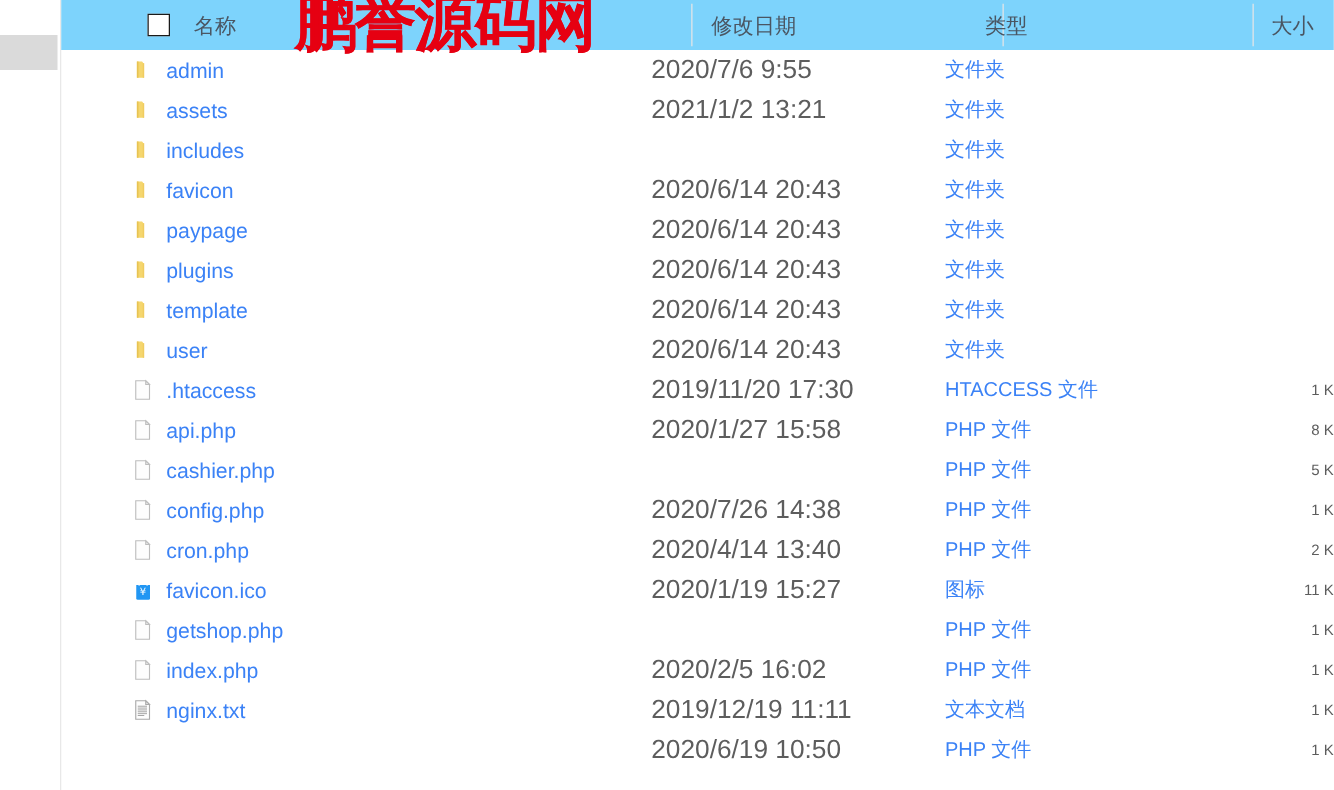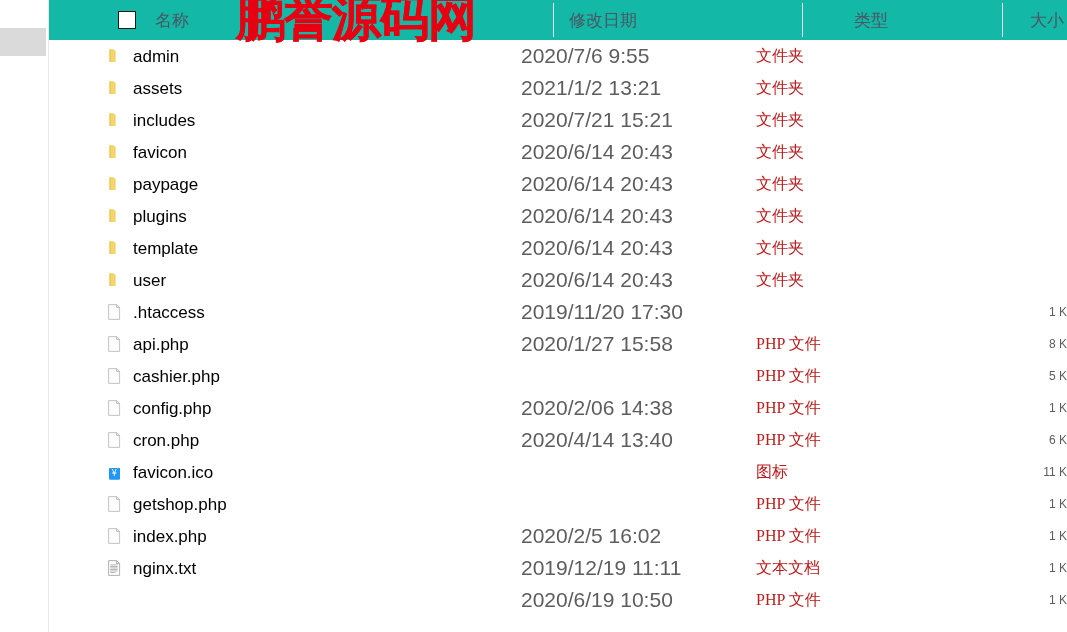--- a/index.html
+++ b/index.html
@@ -43,43 +43,43 @@
     width: 46px;
     height: 28px;
     background: #dadada;
   }
   
   .col-header {
     position: absolute;
     left: 49px; top: 0;
     width: 1018px;
     height: 40px;
-    background: #14b8a6;
+    background: #7dd3fc;
   }
   .col-sep {
     position: absolute;
     top: 3px;
     width: 1px;
     height: 34px;
     background: #e6e6e6;
   }
   .sep-date { left: 504px; }
   .sep-type { left: 753px; }
   .sep-size { left: 953px; }
   .hdr-label {
     position: absolute;
     top: 9px;
     font-size: 17px;
     color: #4a5663;
     white-space: nowrap;
   }
   .hdr-name { left: 106px; }
   .hdr-date { left: 520px; }
-  .hdr-type { left: 805px; }
-  .hdr-size { left: 968px; margin-left: 13px; }
+  .hdr-type { left: 739px; }
+  .hdr-size { left: 968px; }
   .hdr-checkbox {
     position: absolute;
     left: 69px;
     top: 11px;
     width: 18px;
     height: 18px;
     border: 1.6px solid #1a1a1a;
     background: #ffffff;
     box-sizing: border-box;
   }
@@ -99,21 +99,21 @@
     position: absolute;
     left: 55px;
     top: 0;
     height: 32px;
     display: flex;
     align-items: center;
     gap: 9px;
   }
   .name-text {
     font-size: 17px;
-    color: #000000;
+    color: #3b82f6;
     white-space: nowrap;
     line-height: 1;
     text-align: right;
   }
   .cell-date {
     position: absolute;
     left: 472px;
     top: 0;
     height: 32px;
     display: flex;
@@ -123,23 +123,22 @@
     white-space: nowrap;
   }
   .cell-type {
     position: absolute;
     left: 707px;
     top: 0;
     height: 32px;
     display: flex;
     align-items: center;
     font-size: 16px;
-    color: #b91c1c;
-    white-space: nowrap;
-    font-family: Liberation Serif, serif;
+    color: #3b82f6;
+    white-space: nowrap;
   }
   .cell-size {
     position: absolute;
     left: 860px;
     top: 0;
     width: 158px;
     height: 32px;
     display: flex;
     align-items: center;
     justify-content: flex-end;
@@ -229,21 +228,20 @@
         <div class="cell-name">
           <span class="icon">
             <svg width="20" height="20" viewBox="0 0 20 20">
               <path d="M5.5 3.2 h4.2 l1.0 1.3 h0.6 v11.6 h-5.8 z" fill="#f5d66e"></path>
               <path d="M5.5 3.2 h1.3 v12.9 h-1.3 z" fill="#e8c352"></path>
               <path d="M10.2 4.5 h1.1 v11.6 h-1.1 z" fill="#f0cc60"></path>
             </svg>
           </span>
           <span class="name-text">includes</span>
         </div>
-        <div class="cell-date">2020/7/21 15:21</div>
         <div class="cell-type">文件夹</div>
         <div class="cell-size"></div>
       </div>
       <div class="row">
         <div class="cell-name">
           <span class="icon">
             <svg width="20" height="20" viewBox="0 0 20 20">
               <path d="M5.5 3.2 h4.2 l1.0 1.3 h0.6 v11.6 h-5.8 z" fill="#f5d66e"></path>
               <path d="M5.5 3.2 h1.3 v12.9 h-1.3 z" fill="#e8c352"></path>
               <path d="M10.2 4.5 h1.1 v11.6 h-1.1 z" fill="#f0cc60"></path>
@@ -319,20 +317,21 @@
         <div class="cell-name">
           <span class="icon">
             <svg width="20" height="20" viewBox="0 0 20 20">
               <path d="M4.6 2.6 h8.0 l3.0 3.0 v11.8 h-11.0 z" fill="#fdfdfd" stroke="#bdbdbd" stroke-width="0.9"></path>
               <path d="M12.6 2.6 v3.0 h3.0 z" fill="#eeeeee" stroke="#bdbdbd" stroke-width="0.9"></path>
             </svg>
           </span>
           <span class="name-text">.htaccess</span>
         </div>
         <div class="cell-date">2019/11/20 17:30</div>
+        <div class="cell-type">HTACCESS 文件</div>
         <div class="cell-size">1 K</div>
       </div>
       <div class="row">
         <div class="cell-name">
           <span class="icon">
             <svg width="20" height="20" viewBox="0 0 20 20">
               <path d="M4.6 2.6 h8.0 l3.0 3.0 v11.8 h-11.0 z" fill="#fdfdfd" stroke="#bdbdbd" stroke-width="0.9"></path>
               <path d="M12.6 2.6 v3.0 h3.0 z" fill="#eeeeee" stroke="#bdbdbd" stroke-width="0.9"></path>
             </svg>
           </span>
@@ -358,49 +357,50 @@
       <div class="row">
         <div class="cell-name">
           <span class="icon">
             <svg width="20" height="20" viewBox="0 0 20 20">
               <path d="M4.6 2.6 h8.0 l3.0 3.0 v11.8 h-11.0 z" fill="#fdfdfd" stroke="#bdbdbd" stroke-width="0.9"></path>
               <path d="M12.6 2.6 v3.0 h3.0 z" fill="#eeeeee" stroke="#bdbdbd" stroke-width="0.9"></path>
             </svg>
           </span>
           <span class="name-text">config.php</span>
         </div>
-        <div class="cell-date">2020/2/06 14:38</div>
+        <div class="cell-date">2020/7/26 14:38</div>
         <div class="cell-type">PHP 文件</div>
         <div class="cell-size">1 K</div>
       </div>
       <div class="row">
         <div class="cell-name">
           <span class="icon">
             <svg width="20" height="20" viewBox="0 0 20 20">
               <path d="M4.6 2.6 h8.0 l3.0 3.0 v11.8 h-11.0 z" fill="#fdfdfd" stroke="#bdbdbd" stroke-width="0.9"></path>
               <path d="M12.6 2.6 v3.0 h3.0 z" fill="#eeeeee" stroke="#bdbdbd" stroke-width="0.9"></path>
             </svg>
           </span>
           <span class="name-text">cron.php</span>
         </div>
         <div class="cell-date">2020/4/14 13:40</div>
         <div class="cell-type">PHP 文件</div>
-        <div class="cell-size">6 K</div>
+        <div class="cell-size">2 K</div>
       </div>
       <div class="row">
         <div class="cell-name">
           <span class="icon">
             <svg width="20" height="20" viewBox="0 0 20 20">
               <path d="M5.0 6.0 h11.0 v10.5 a1.2 1.2 0 0 1 -1.2 1.2 h-8.6 a1.2 1.2 0 0 1 -1.2 -1.2 z" fill="#2196f3"></path>
               <path d="M7.3 6.3 c0 -2.6 1.3 -3.9 3.2 -3.9 c1.9 0 3.2 1.3 3.2 3.9" fill="none" stroke="#ffffff" stroke-width="1.3"></path>
               <text x="10.4" y="14.0" font-size="8" font-family="DejaVu Sans, sans-serif" fill="#ffffff" text-anchor="middle">¥</text>
             </svg>
           </span>
           <span class="name-text">favicon.ico</span>
         </div>
+        <div class="cell-date">2020/1/19 15:27</div>
         <div class="cell-type">图标</div>
         <div class="cell-size">11 K</div>
       </div>
       <div class="row">
         <div class="cell-name">
           <span class="icon">
             <svg width="20" height="20" viewBox="0 0 20 20">
               <path d="M4.6 2.6 h8.0 l3.0 3.0 v11.8 h-11.0 z" fill="#fdfdfd" stroke="#bdbdbd" stroke-width="0.9"></path>
               <path d="M12.6 2.6 v3.0 h3.0 z" fill="#eeeeee" stroke="#bdbdbd" stroke-width="0.9"></path>
             </svg>

